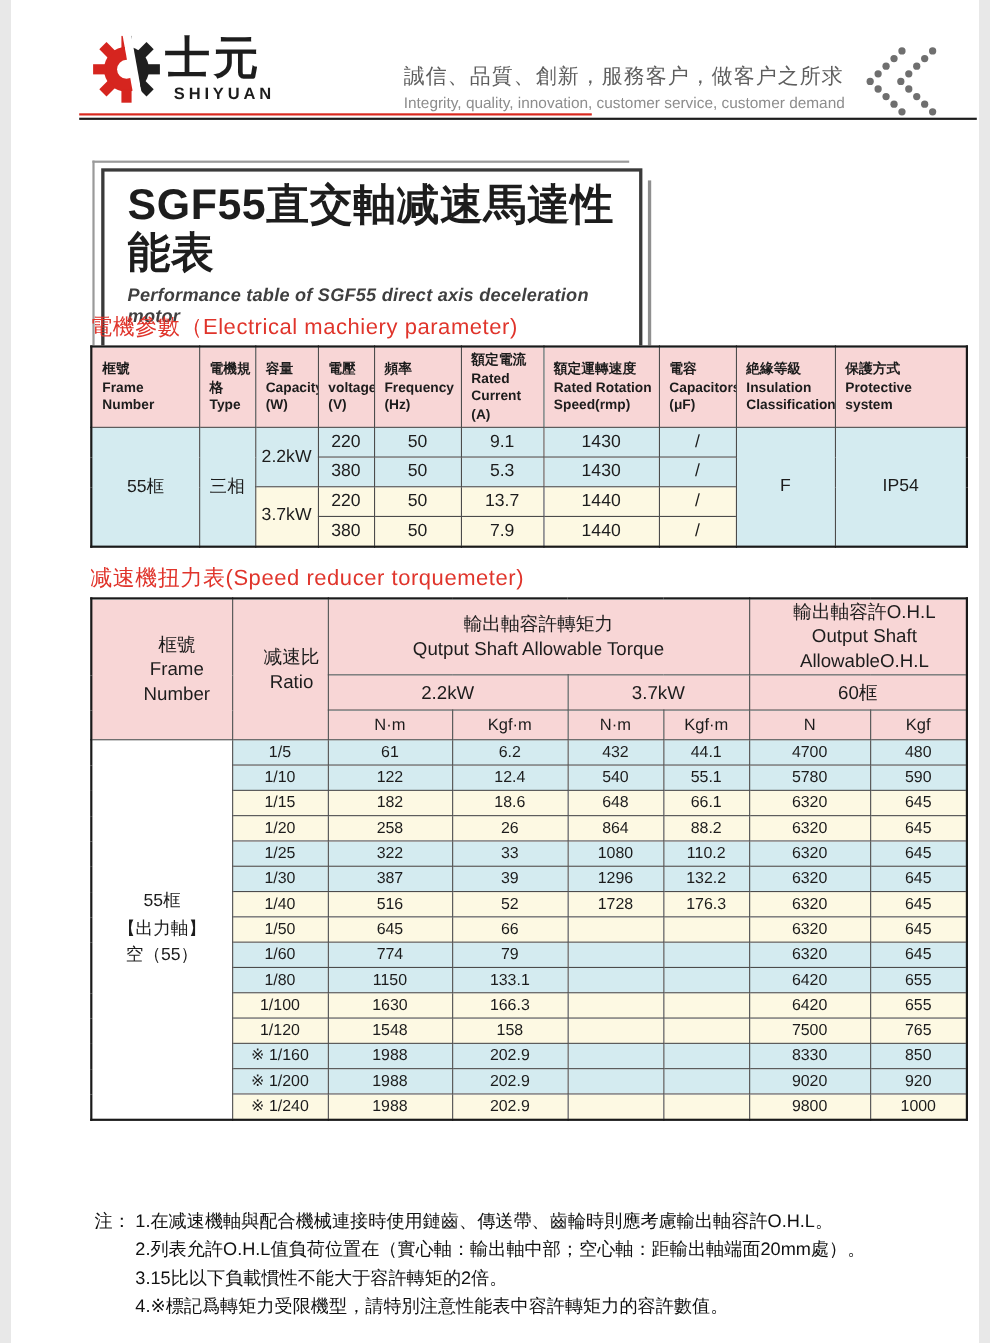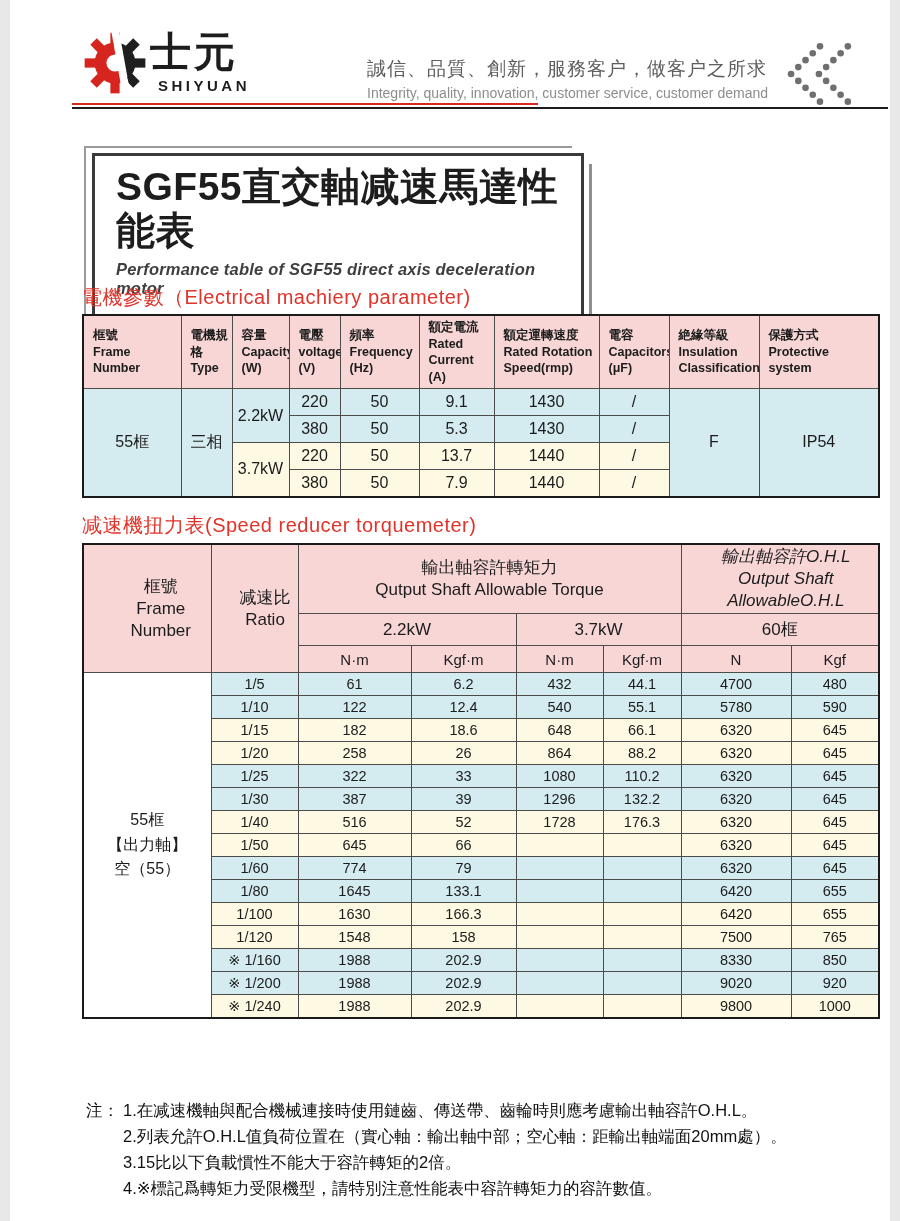--- a/index.html
+++ b/index.html
@@ -52,21 +52,21 @@
 
   
   .torque-table {left:72px; top:543px; width:796px; border:2px solid #1a1a1a;}
   .torque-table th {background:#f8d6d6; font-weight:normal; vertical-align:middle; text-align:center; line-height:1.3;}
   .torque-table tr.hr1 {height:57px;}
   .torque-table tr.hr2 {height:32px;}
   .torque-table tr.hr3 {height:27px;}
   .th-frame {font-size:17px; text-align:left; padding-left:28px;}
   .th-ratio {font-size:17px; text-align:left; padding-left:22px;}
   .th-group {font-size:17px;}
-  .th-ohl   {font-size:17px; text-align:left; padding-left:13px;font-style:italic;}
+  .th-ohl   {font-size:17px; text-align:left; padding-left:13px;}
   .th-power {font-size:17px;}
   .th-unit  {font-size:15px;}
   .torque-table tbody tr {height:23px;}
   .torque-table td {text-align:center; vertical-align:middle; font-size:14.5px; padding:0 2px;}
   .torque-table td.frame-cell {background:#ffffff; font-size:16px; line-height:1.55; text-align:center;}
 
   
   .notes {position:absolute; left:76px; top:1097px; width:800px; display:flex;
           font-size:16.5px; line-height:1.58; color:#111;}
   .notes-prefix {flex:0 0 37px;}
@@ -351,21 +351,21 @@
           <td>1/60</td>
           <td>774</td>
           <td>79</td>
           <td></td>
           <td></td>
           <td>6320</td>
           <td>645</td>
         </tr>
         <tr class="blue">
           <td>1/80</td>
-          <td>1645</td>
+          <td>1150</td>
           <td>133.1</td>
           <td></td>
           <td></td>
           <td>6420</td>
           <td>655</td>
         </tr>
         <tr class="yellow">
           <td>1/100</td>
           <td>1630</td>
           <td>166.3</td>

